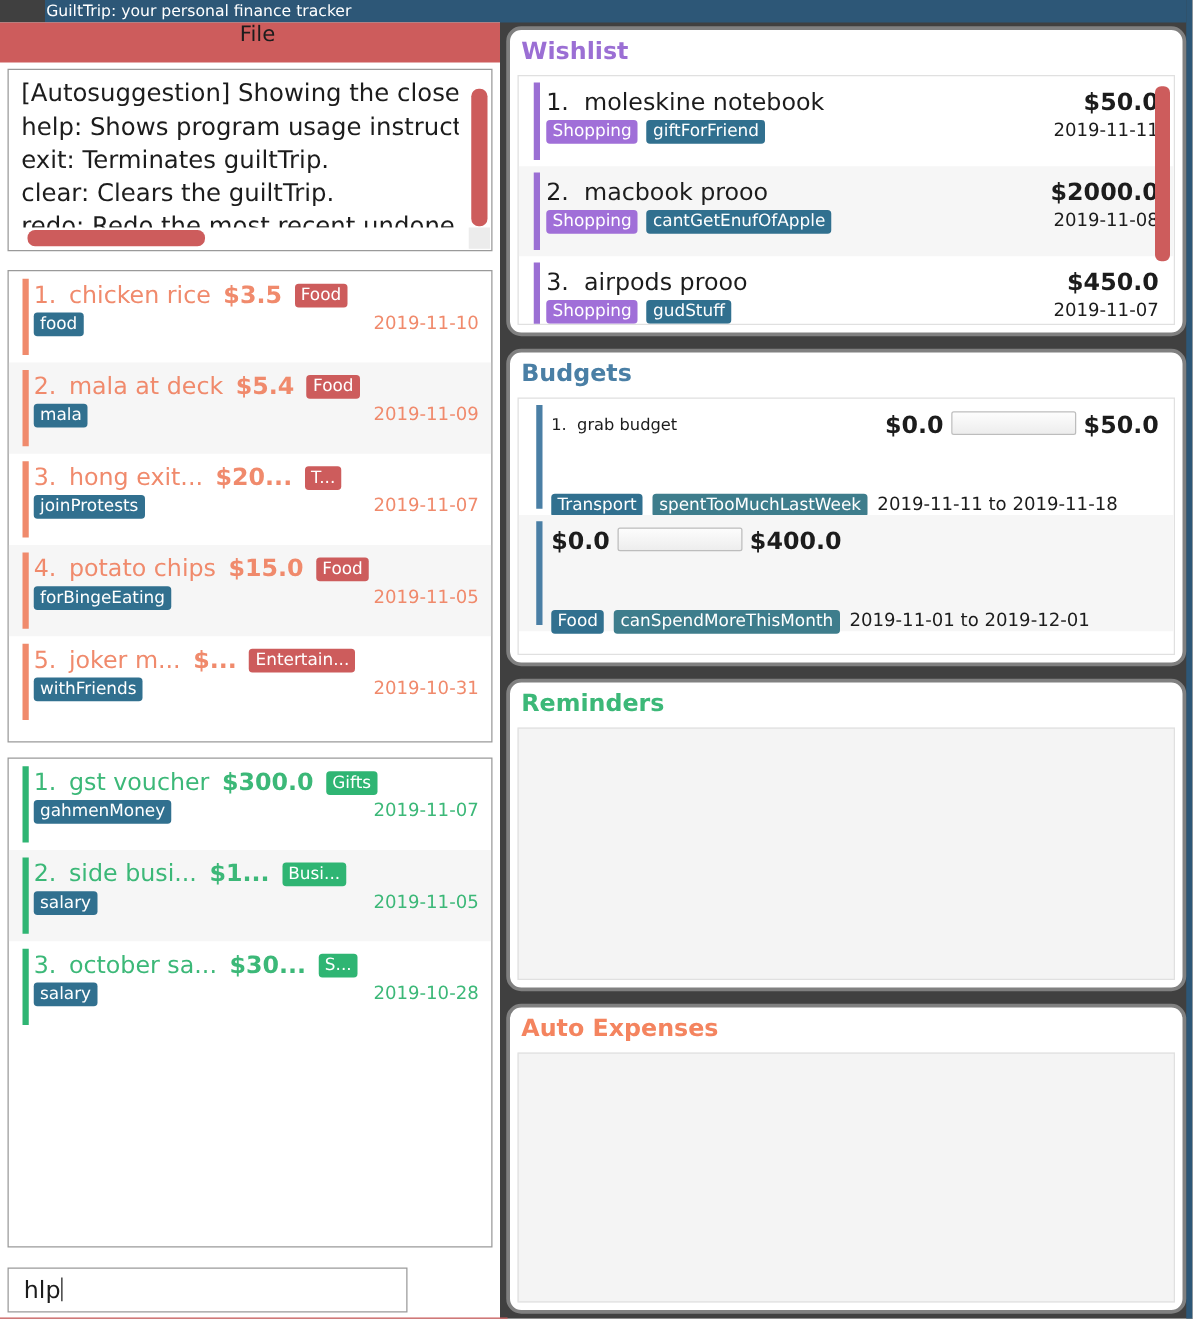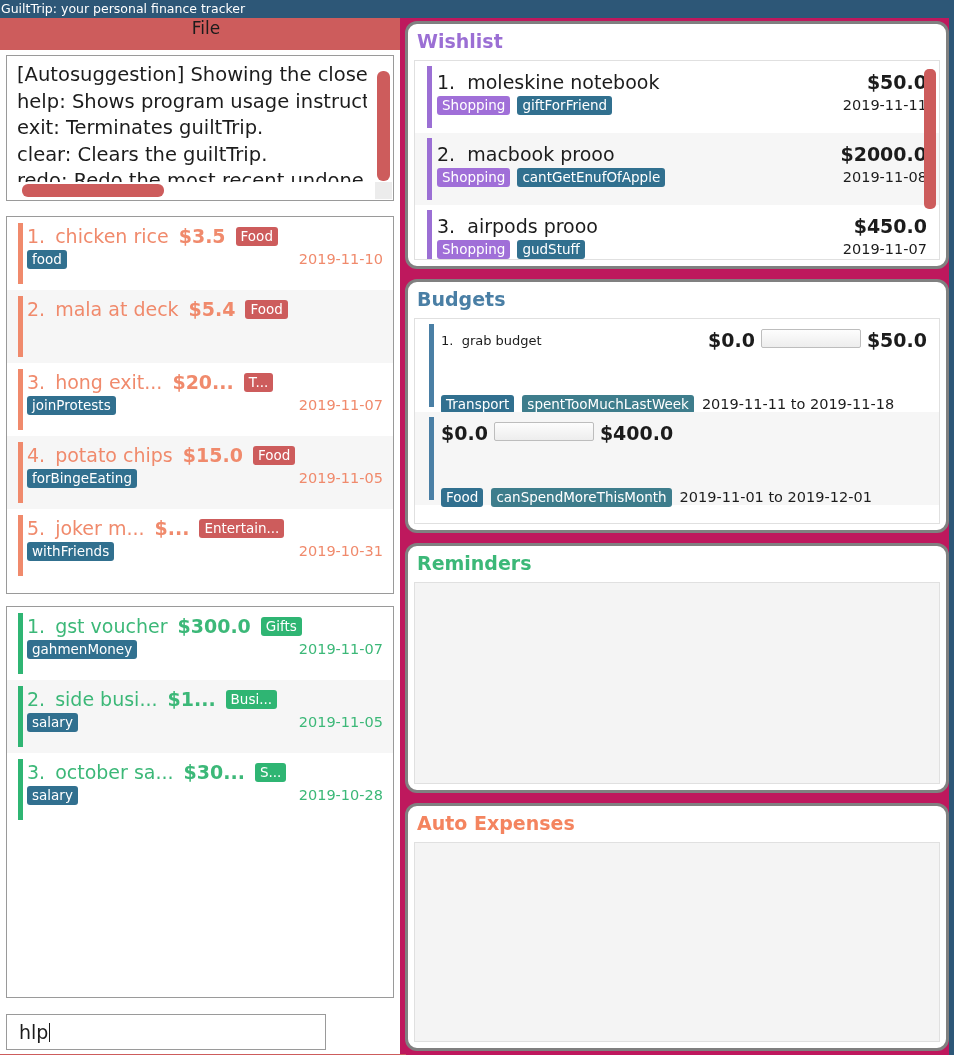--- a/index.html
+++ b/index.html
@@ -8,22 +8,23 @@
     width: 954px; height: 1055px;
     overflow: hidden;
     background: #ffffff;
     font-family: "DejaVu Sans", "Liberation Sans", sans-serif;
   }
 
   
   #app {
     position: relative;
     width: 954px; height: 1055px;
-    background: #be185d;
+    background: #404040;
     border-right: 5px solid #2d5777;
+    padding-left: 36px;
   }
   .titlebar {
     height: 18px;
     background: #2d5777;
     color: #ffffff;
     font-size: 12.5px;
     line-height: 18px;
     padding-left: 1px;
     white-space: nowrap;
     overflow: hidden;
@@ -355,20 +356,24 @@
           <span class="edate">2019-11-10</span>
         </div>
       </div>
       <div class="entry expense alt">
         <div class="bar"></div>
         <div class="entry-row1">
           <span class="idx">2.</span>
           <span class="ename">mala at deck</span>
           <span class="amt">$5.4</span>
           <span class="cat">Food</span>
+        </div>
+        <div class="entry-row2">
+          <span class="tag">mala</span>
+          <span class="edate">2019-11-09</span>
         </div>
       </div>
       <div class="entry expense">
         <div class="bar"></div>
         <div class="entry-row1">
           <span class="idx">3.</span>
           <span class="ename">hong exit...</span>
           <span class="amt">$20...</span>
           <span class="cat">T...</span>
         </div>

